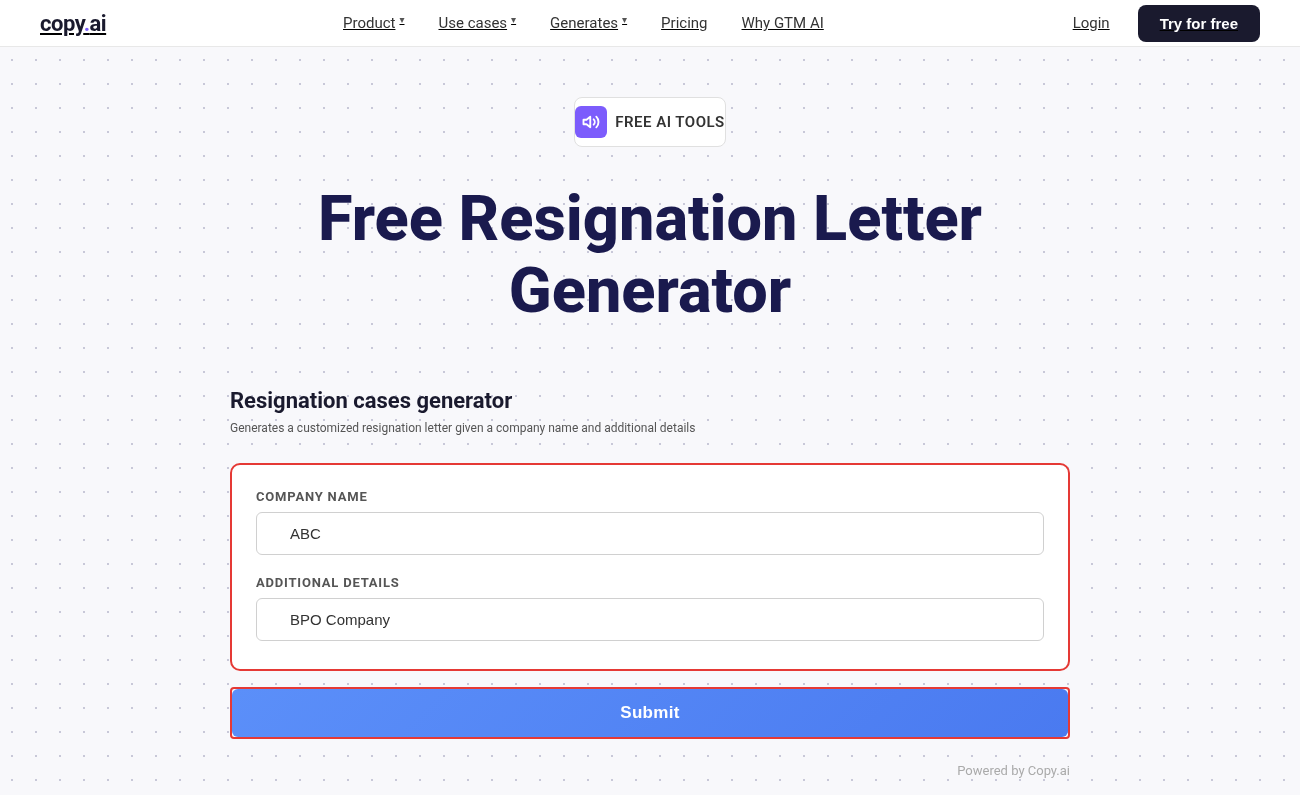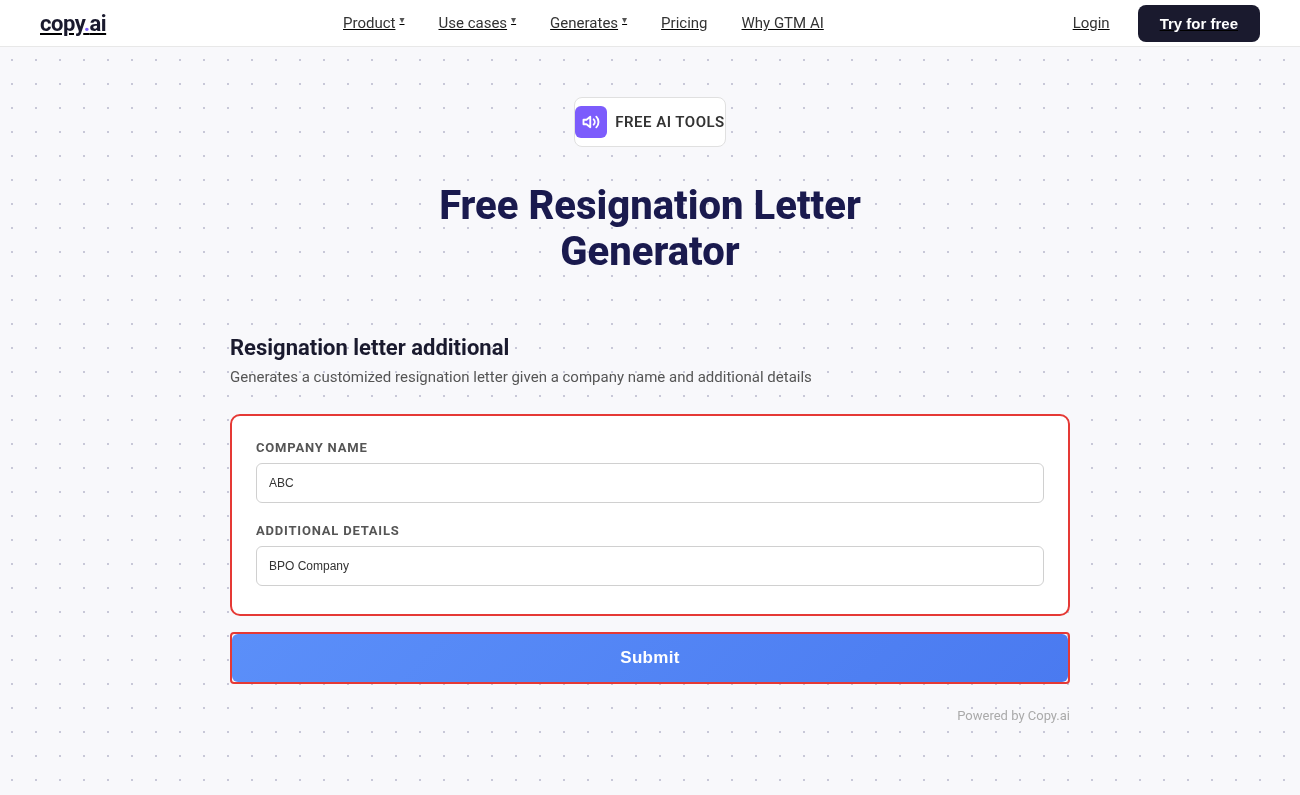--- a/index.html
+++ b/index.html
@@ -127,21 +127,21 @@
 
     .badge-text {
       font-size: 15px;
       font-weight: 600;
       color: #333;
       letter-spacing: 0.5px;
     }
 
     
     .hero-heading {
-      font-size: 40px;
+      font-size: 63px;
       font-weight: 800;
       color: #1a1a4e;
       text-align: center;
       line-height: 1.15;
       max-width: 700px;
       margin-bottom: 60px;
     }
 
     
     .form-section {
@@ -150,21 +150,21 @@
     }
 
     .form-section-title {
       font-size: 22px;
       font-weight: 700;
       color: #1a1a2e;
       margin-bottom: 8px;
     }
 
     .form-section-desc {
-      font-size: 15px;
+      font-size: 12px;
       color: #555;
       margin-bottom: 28px;
     }
 
     
     .form-card {
       border: 2.5px solid #e53935;
       border-radius: 10px;
       padding: 24px;
       background: #ffffff;
@@ -176,24 +176,24 @@
       font-weight: 700;
       color: #555;
       letter-spacing: 0.8px;
       text-transform: uppercase;
       margin-bottom: 8px;
       display: block;
     }
 
     .form-input {
       width: 100%;
-      padding: 12px 12px;
+      padding: 12px 33px;
       border: 1px solid #d0d0d0;
       border-radius: 6px;
-      font-size: 12px;
+      font-size: 15px;
       color: #333;
       background: #ffffff;
       outline: none;
       margin-bottom: 20px;
     }
 
     .form-input:last-of-type {
       margin-bottom: 0;
     }
 
@@ -273,21 +273,21 @@
     </div>
     <span class="badge-text">FREE AI TOOLS</span>
   </div>
 
   <h1 class="hero-heading">
     <span>Free Resignation Letter</span><br>
     <span>Generator</span>
   </h1>
 
   <div class="form-section">
-    <h2 class="form-section-title">Resignation letter additional</h2>
+    <h2 class="form-section-title">Resignation cases generator</h2>
     <p class="form-section-desc">Generates a customized resignation letter given a company name and additional details</p>
 
     <div class="form-card">
       <label class="field-label">COMPANY NAME</label>
       <input class="form-input" type="text" value="ABC" style="">
 
       <label class="field-label">ADDITIONAL DETAILS</label>
       <input class="form-input" type="text" value="BPO Company" style="margin-bottom: 4px;">
     </div>
 

